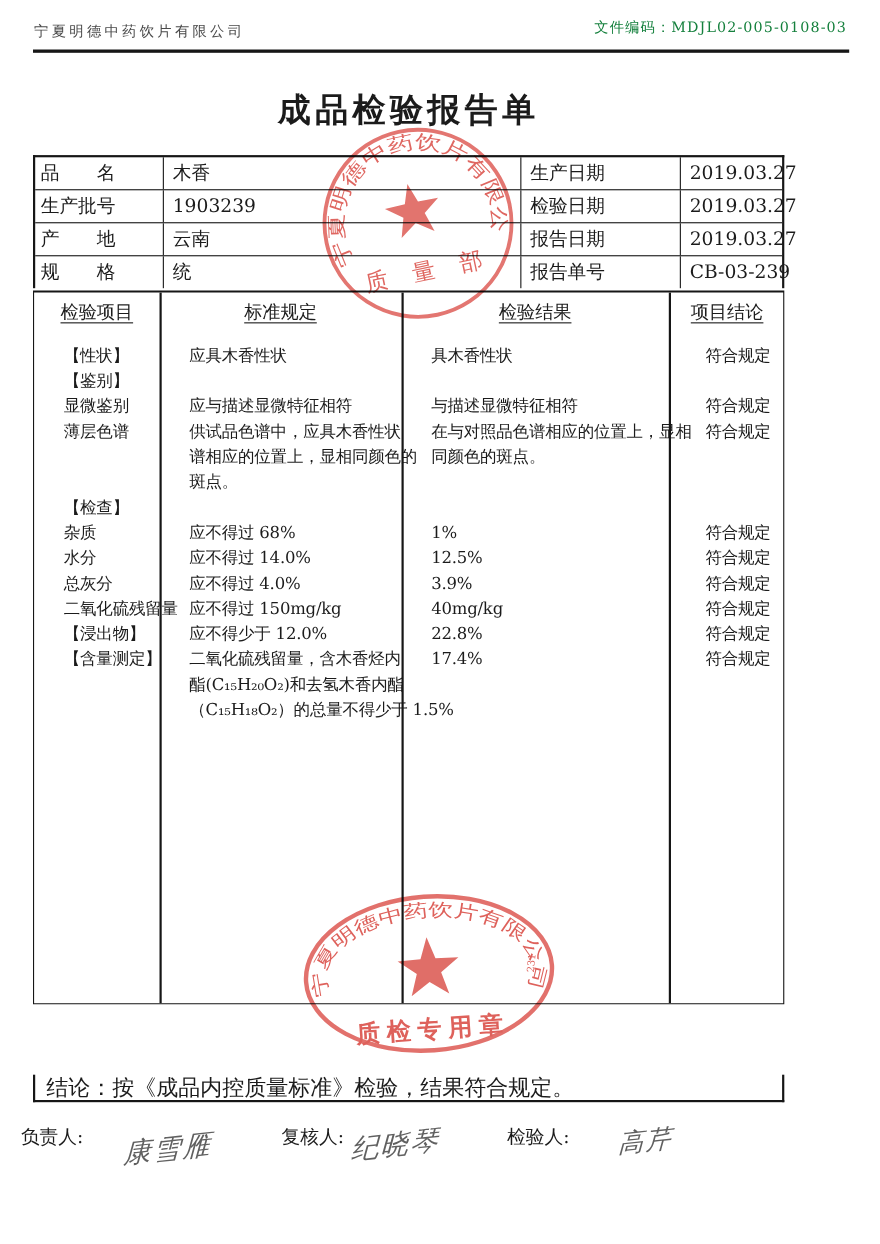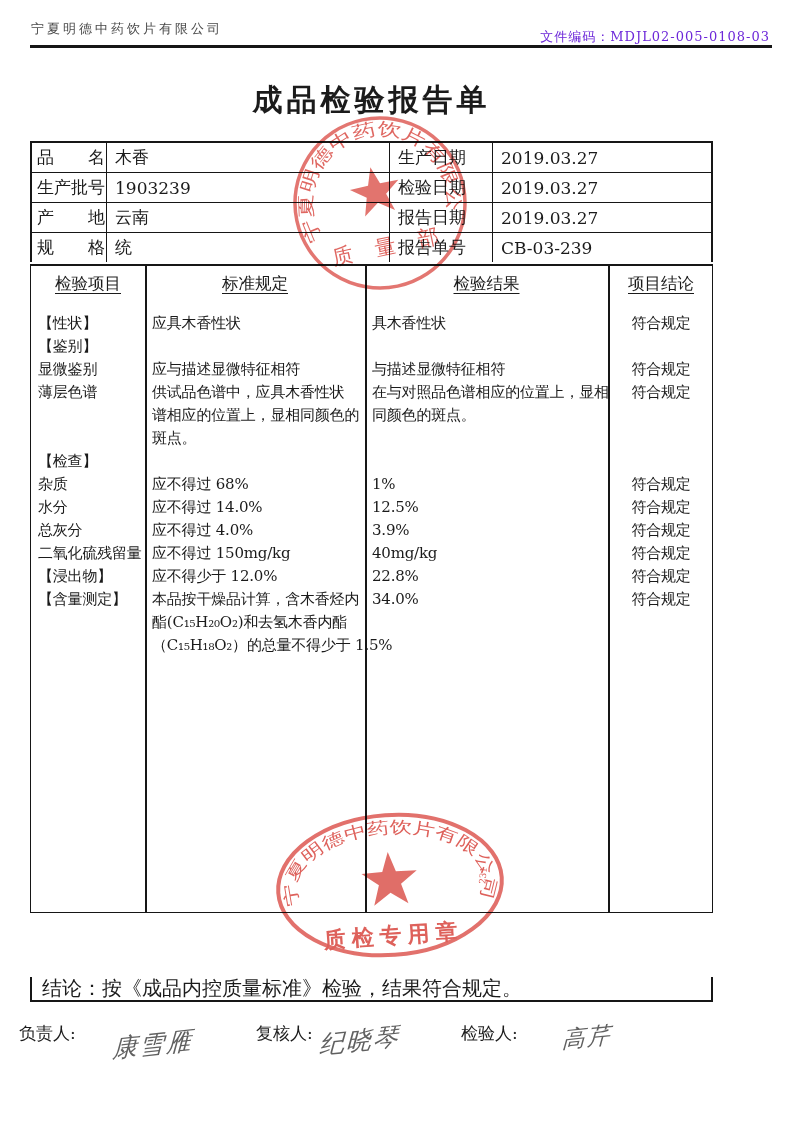--- a/index.html
+++ b/index.html
@@ -2,41 +2,41 @@
 <html><head>
 <meta charset="utf-8">
 <style>
   html,body{margin:0;padding:0;background:#fff;}
   .page{
     position:relative;width:800px;height:1131px;background:#ffffff;overflow:hidden;
     font-family:"DejaVu Serif","Liberation Serif",serif;color:#1b1b1b;
   }
   
   .hdr-left{position:absolute;left:31px;top:20px;font-size:13px;color:#4a4a4a;letter-spacing:3px;}
-  .hdr-right{position:absolute;right:30px;top:28px;font-size:13px;color:#6d28d9;letter-spacing:1px;}
+  .hdr-right{position:absolute;right:30px;top:16px;font-size:13px;color:#15803d;letter-spacing:1px;}
   .hdr-rule{position:absolute;left:30px;right:28px;top:45px;height:3px;background:#161616;}
   
   .title{position:absolute;left:30px;top:80px;width:683px;text-align:center;
          font-size:30px;font-weight:bold;letter-spacing:4px;}
   
   .info-table{position:absolute;left:30px;top:141px;width:683px;border:2px solid #161616;border-bottom:none;box-sizing:border-box;}
-  .info-row{display:grid;grid-template-columns:74px 283px 103px 253px;height:29px;}
+  .info-row{display:grid;grid-template-columns:74px 283px 103px 253px;height:29px;gap:42px;}
   .info-row + .info-row{border-top:1.5px solid #161616;}
   .info-cell{display:flex;align-items:center;padding-left:8px;font-size:17px;white-space:nowrap;overflow:hidden;box-sizing:border-box;}
   .info-cell.lab{padding-left:5px;}
   .info-cell.b{border-left:1.5px solid #161616;}
   
   .main-table{position:absolute;left:30px;top:263.5px;width:683px;height:649px;
               border:1.5px solid #161616;border-top:2px solid #161616;box-sizing:border-box;}
   .vline{position:absolute;top:0;bottom:0;width:1.5px;background:#161616;}
   .mt-headers{display:grid;grid-template-columns:114px 220px 243px 106px;padding-top:7px;height:26px;}
   .mt-h{text-align:center;font-size:16.5px;text-decoration:underline;text-underline-offset:4px;text-decoration-thickness:1px;}
   .results-body{padding-top:13px;}
   .rrow{display:grid;grid-template-columns:114px 220px 243px 106px;}
-  .rcell{padding-left:7px;font-size:15px;letter-spacing:-0.2px;box-sizing:border-box;overflow:visible;}
+  .rcell{padding-left:7px;font-size:15px;letter-spacing:-0.2px;box-sizing:border-box;overflow:visible;margin-left:20px;}
   .rcell.conclusion{padding-left:0;text-align:center;}
   .rline{height:23px;line-height:23px;white-space:nowrap;}
   
   .conclusion-box{position:absolute;left:30px;top:977px;width:683px;height:25px;
                   border:2px solid #161616;border-top:none;box-sizing:border-box;
                   font-size:20px;line-height:22px;padding-left:10px;}
   
   .sig-area{position:absolute;left:14px;top:1014px;width:740px;height:70px;}
   .sig-label{position:absolute;font-size:17px;}
   .sig-name{position:absolute;font-size:25px;font-style:italic;color:#454545;
@@ -242,26 +242,26 @@
             <div class="rline">符合规定</div>
           </div>
         </div>
         <div class="rrow">
           <div class="rcell item">
             <div class="rline">【含量测定】</div>
             <div class="rline"></div>
             <div class="rline"></div>
           </div>
           <div class="rcell standard">
-            <div class="rline">本品按干燥品计算，含木香烃内</div>
+            <div class="rline">二氧化硫残留量，含木香烃内</div>
             <div class="rline">酯(C₁₅H₂₀O₂)和去氢木香内酯</div>
             <div class="rline">（C₁₅H₁₈O₂）的总量不得少于 1.5%</div>
           </div>
           <div class="rcell result">
-            <div class="rline">34.0%</div>
+            <div class="rline">17.4%</div>
             <div class="rline"></div>
             <div class="rline"></div>
           </div>
           <div class="rcell conclusion">
             <div class="rline">符合规定</div>
             <div class="rline"></div>
             <div class="rline"></div>
           </div>
         </div>
       </div>

